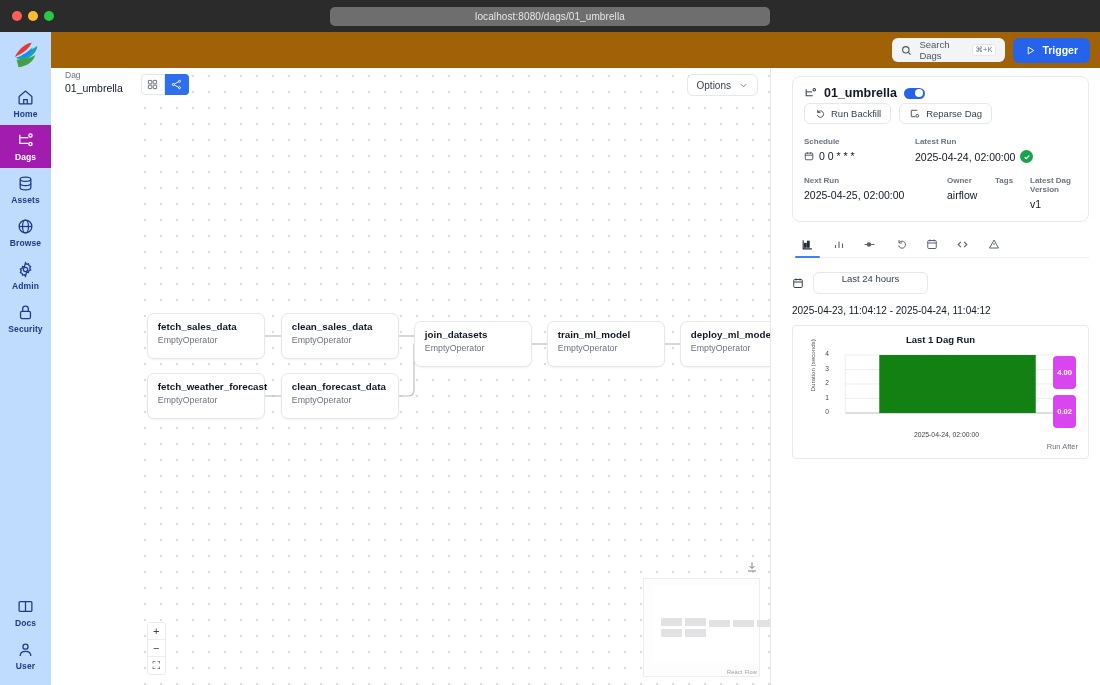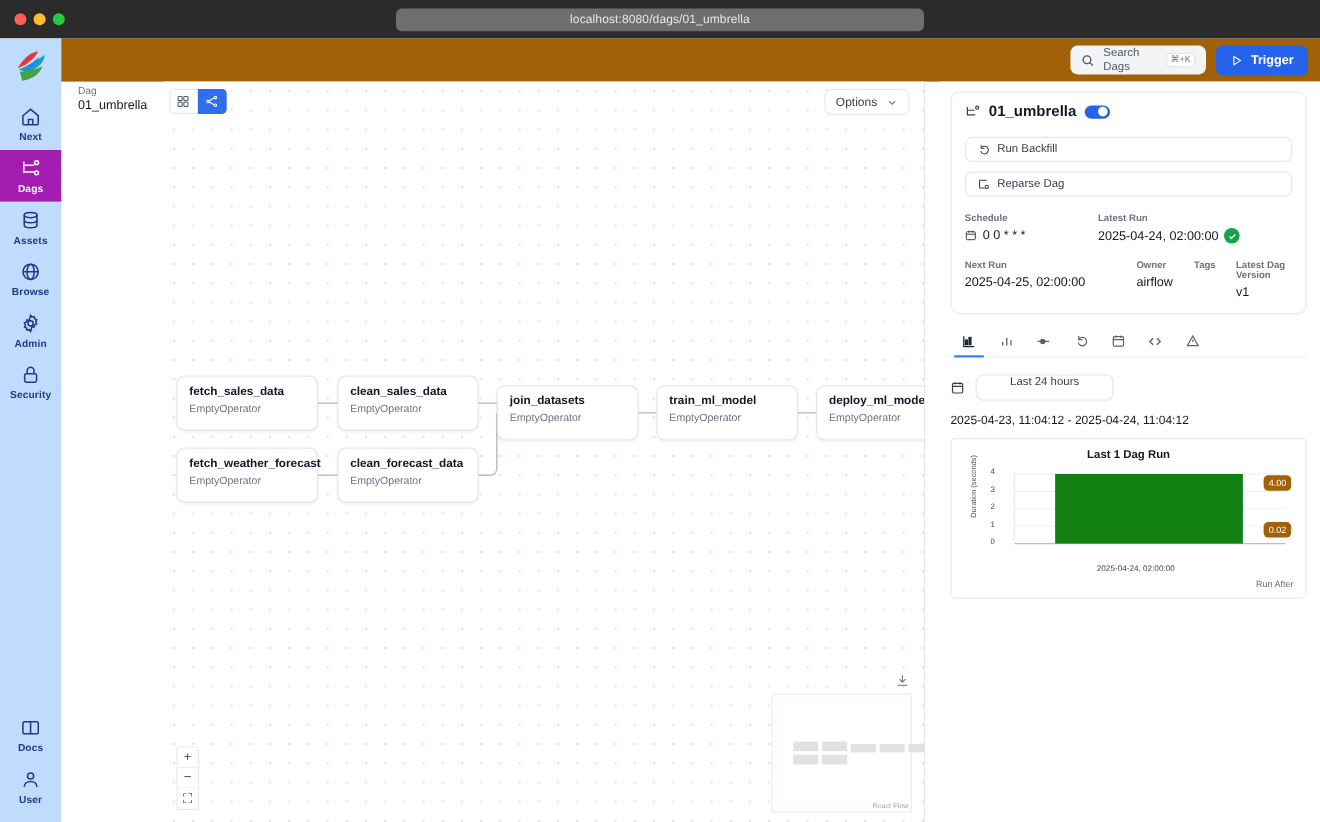--- a/index.html
+++ b/index.html
@@ -132,21 +132,21 @@
   .mm-tag { position:absolute; right:2px; bottom:1px; font-size:5.6px; color:#9aa0a6; letter-spacing:.2px; }
   .dl-icon { position:absolute; right:12px; bottom:112px; z-index:5; cursor:pointer; }
 
   
   .details { width:317px; flex:0 0 317px; background:#fff; padding:8px 11px 0 9px; overflow:hidden; }
   .card { border:1px solid #e8eaed; border-radius:8px; padding:9px 11px 11px; }
   .card-title-row { display:flex; align-items:center; gap:7px; }
   .card-title { font-size:12.5px; font-weight:700; color:#111827; }
   .toggle { width:21px; height:11px; border-radius:6px; background:#2563eb; position:relative; cursor:pointer; }
   .toggle::after { content:""; position:absolute; right:1.5px; top:1.5px; width:8px; height:8px; border-radius:50%; background:#fff; }
-  .btn-row { display:flex; gap:8px; margin-top:14px;flex-direction:column; }
+  .btn-row { display:flex; gap:8px; margin-top:3px; }
   .ghost-btn {
     display:flex; align-items:center; gap:6px; border:1px solid #e5e7eb; background:#fff;
     border-radius:6px; height:21px; padding:0 9px; font-size:9.5px; color:#374151;
     cursor:pointer; font-family:inherit;
   }
   .meta-grid { margin-top:13px; }
   .meta-row { display:flex; }
   .meta-lbl { font-size:8px; color:#6b7280; font-weight:600; }
   .meta-val { font-size:10.5px; color:#111827; margin-top:4px; display:flex; align-items:center; gap:5px; }
   .ok-badge { width:13px; height:13px; border-radius:50%; background:#16a34a; display:flex; align-items:center; justify-content:center; }
@@ -162,22 +162,22 @@
     border:1px solid #e5e7eb; border-radius:6px; height:22px; padding:0 8px;
     width:115px; font-size:9.5px; color:#374151; cursor:pointer; background:#fff;flex-direction:column;
   }
   .range-text { font-size:10px; color:#111827; margin-top:11px; }
 
   .chart-card { margin-top:9px; border:1px solid #e8eaed; border-radius:4px; padding:8px 6px 7px; }
   .chart-title { text-align:center; font-size:9.5px; font-weight:700; color:#111827; margin-bottom:5px; }
   .chart-area { position:relative; height:78px; }
   .chart-foot { text-align:right; font-size:7.5px; color:#6b7280; padding-right:4px; margin-top:4px; }
   .tip {
-    position:absolute; background:#a16207; color:#fff; font-size:7.6px; font-weight:400;
-    border-radius:4px; padding:2px 4px; line-height:1.2;
+    position:absolute; background:#d946ef; color:#fff; font-size:7.6px; font-weight:700;
+    border-radius:4px; padding:12px 4px; line-height:1.2;
   }
 </style>
 </head>
 <body>
 
 <div class="browser">
 
   <div class="titlebar">
     <div class="traffic">
       <span class="dot red"></span>
@@ -195,21 +195,21 @@
         <path d="M5 19 C16 15, 24 9, 28 6 C28 12, 22 19, 12 22 Z" fill="#17a2b8"></path>
         <path d="M6 21 C14 21, 21 19, 26 16 C24 23, 17 28, 8 29 Z" fill="#43a047"></path>
         <path d="M12 16 C16 14, 20 11, 23 8 C22 13, 18 17, 13 19 Z" fill="#1e88e5"></path>
       </svg>
 
       <div class="nav-item">
         <svg class="nav-ico" viewBox="0 0 24 24" fill="none" stroke="currentColor" stroke-width="1.8">
           <path d="M3 10.5 12 3l9 7.5V20a1 1 0 0 1-1 1H4a1 1 0 0 1-1-1z"></path>
             <path d="M9.5 21v-6h5v6"></path>
         </svg>
-        <span class="nav-label">Next</span>
+        <span class="nav-label">Home</span>
       </div>
 
       <div class="nav-item active">
         <svg class="nav-ico" viewBox="0 0 24 24" fill="none" stroke="currentColor" stroke-width="1.8">
           <circle cx="19" cy="5" r="2.3"></circle>
             <circle cx="19" cy="17" r="2.3"></circle>
           <path d="M4 4v12h12"></path>
             <path d="M4 8h12"></path>
         </svg>
         <span class="nav-label">Dags</span>

